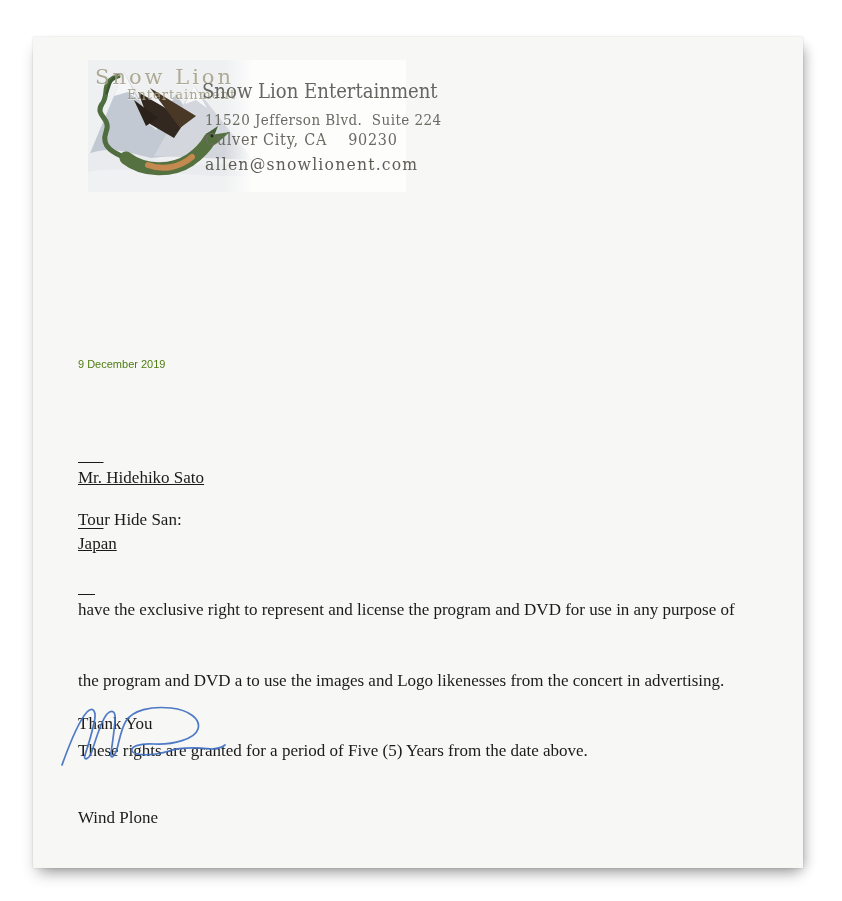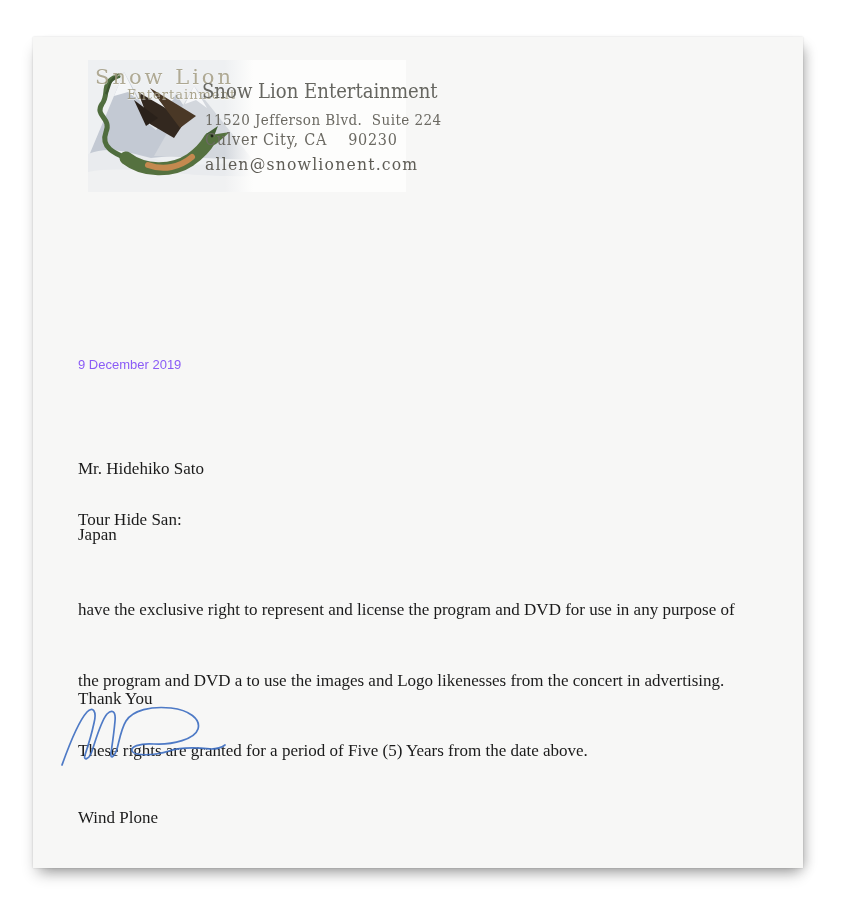--- a/index.html
+++ b/index.html
@@ -110,27 +110,27 @@
     position: absolute;
     color: #1b1b1b;
     font-size: 17px;
     line-height: 23.5px;
     white-space: pre;
   }
   .date-line {
     left: 45px;
     top: 316px;
     font-family: "Liberation Sans", sans-serif;
-    font-size: 13px;
-    color: #8b5cf6;
-  }
-  .recipient { left: 45px; top: 377px; line-height: 22px; }
+    font-size: 11px;
+    color: #4d7c0f;
+  }
+  .recipient { left: 45px; top: 386px; line-height: 22px; text-decoration: underline; }
   .salutation { left: 45px; top: 471px; }
   .body-par { left: 45px; top: 514px; }
-  .closing { left: 45px; top: 650px; }
+  .closing { left: 45px; top: 675px; }
   .signature-art {
     position: absolute;
     left: 26px;
     top: 662px;
     width: 172px;
     height: 72px;
   }
   .sig-block { left: 45px; top: 725px; line-height: 22.5px; }
 </style>
 </head>

